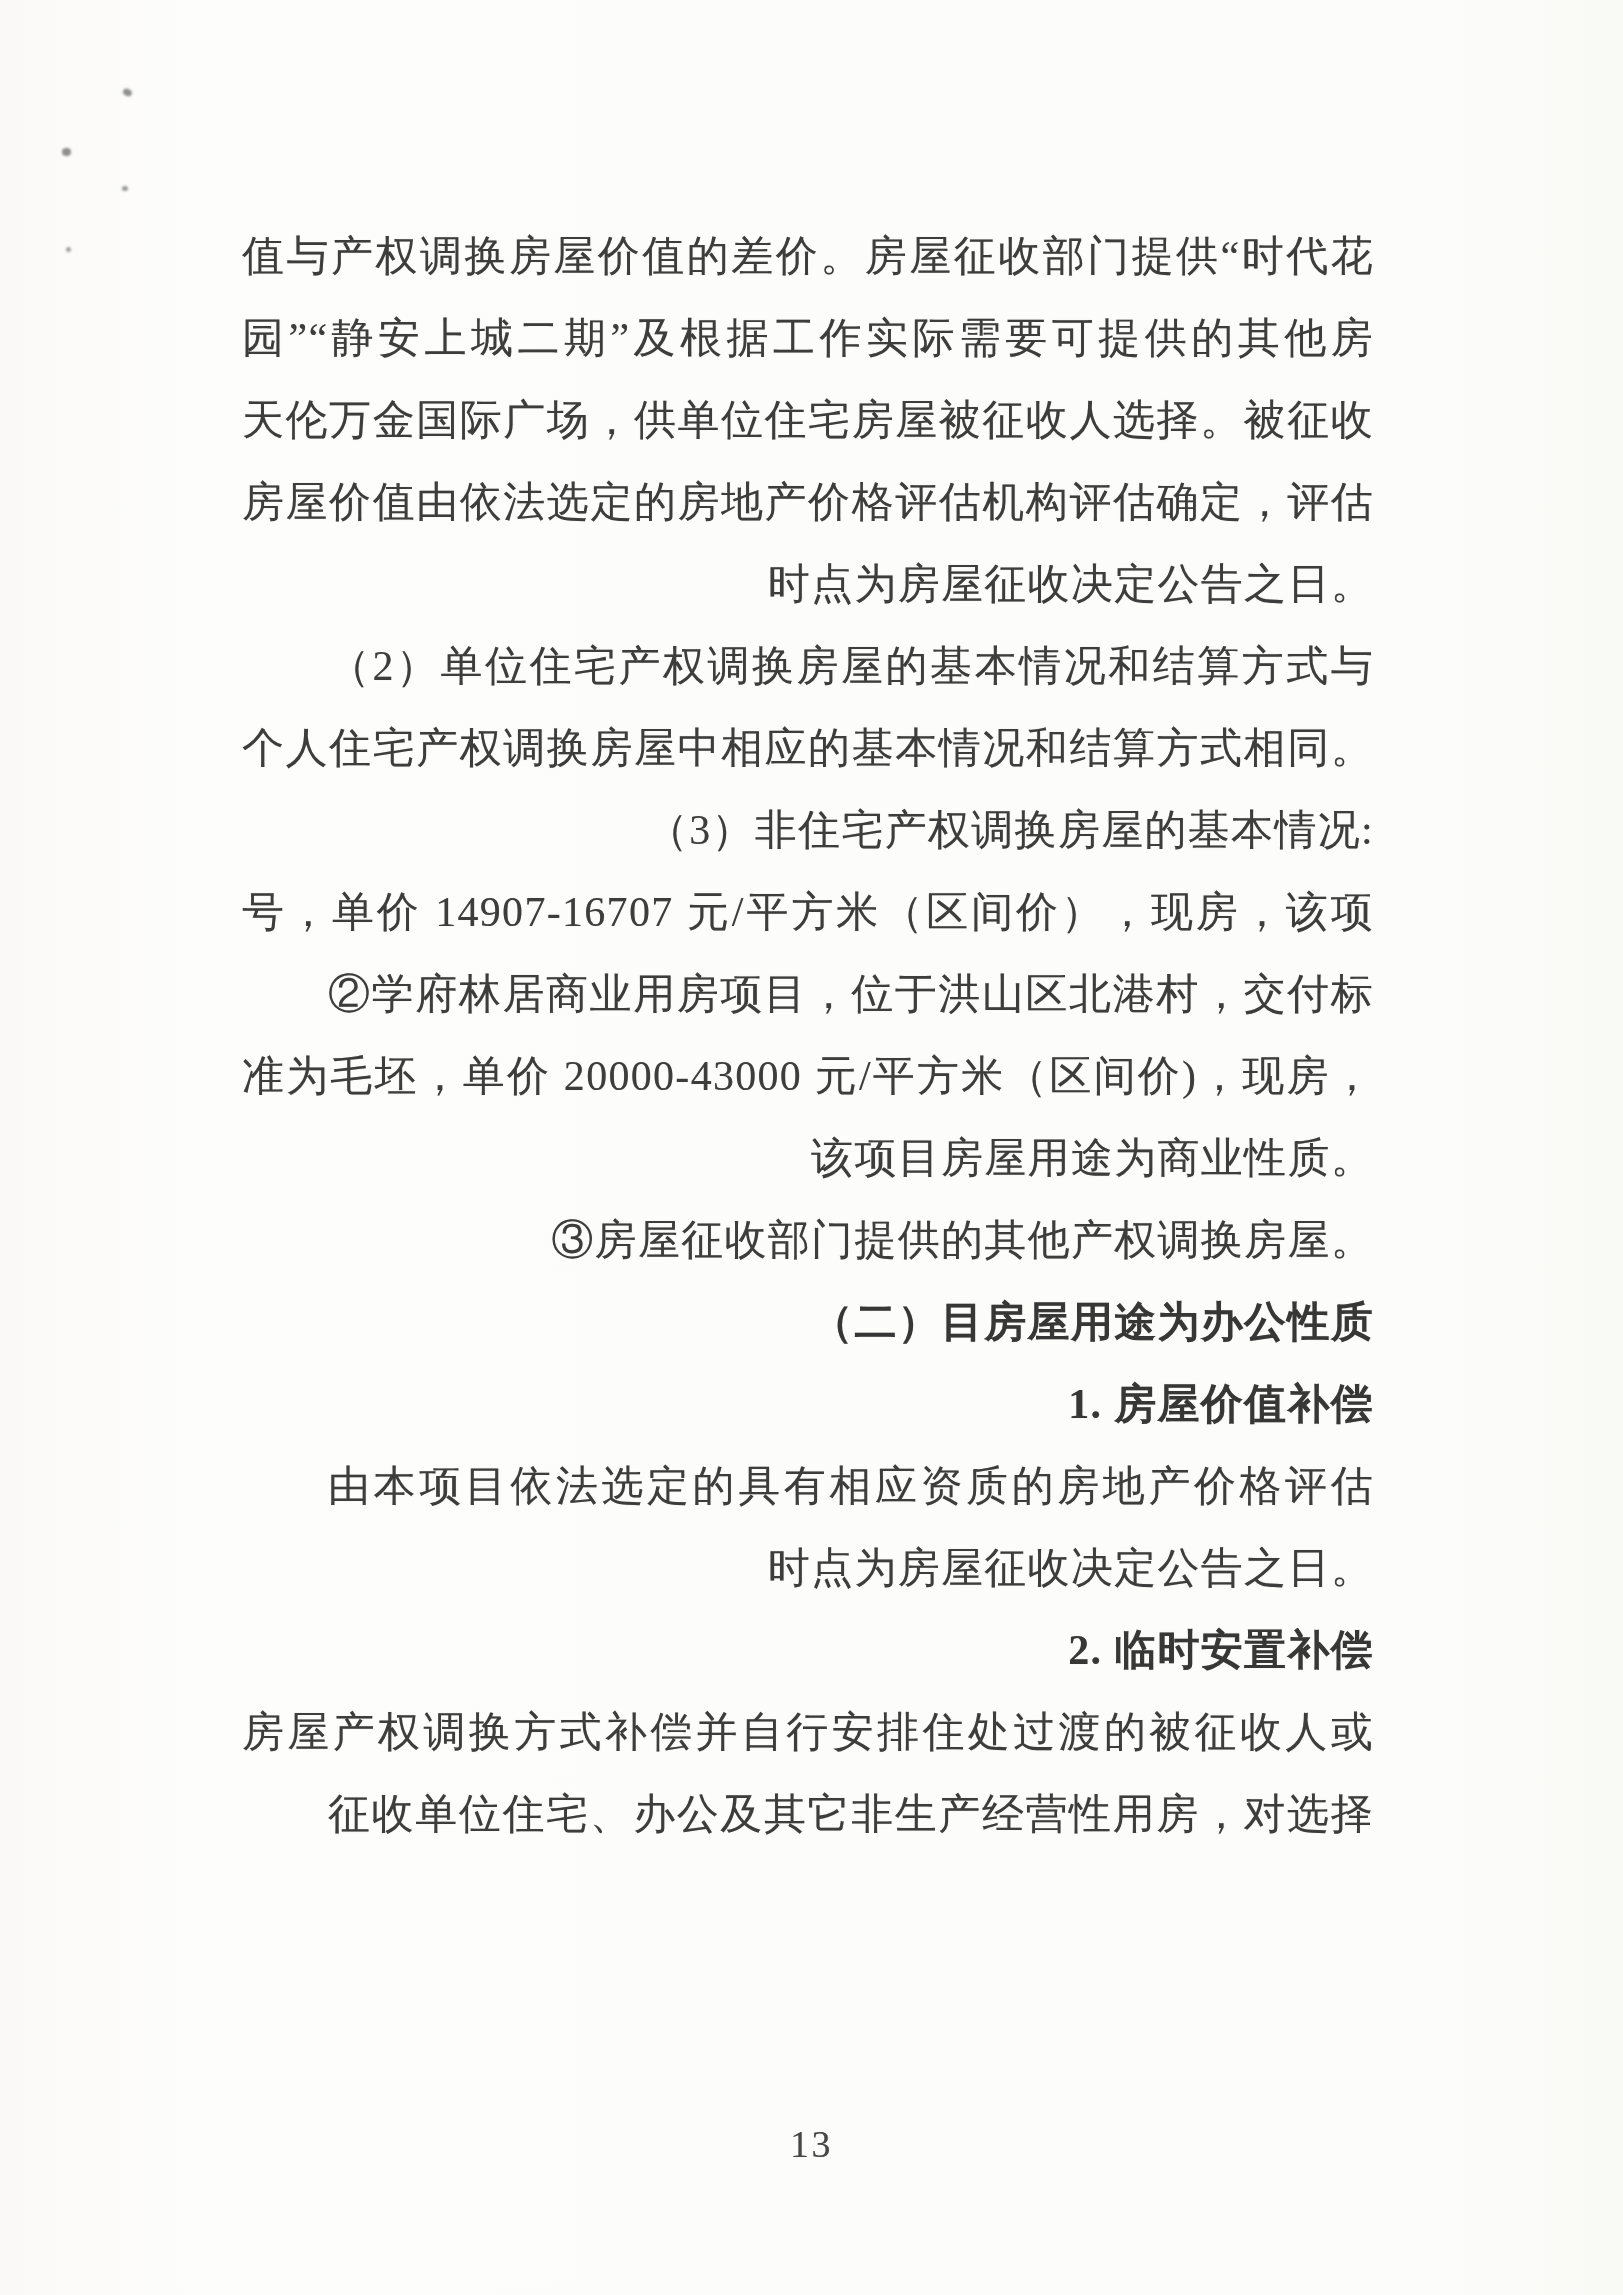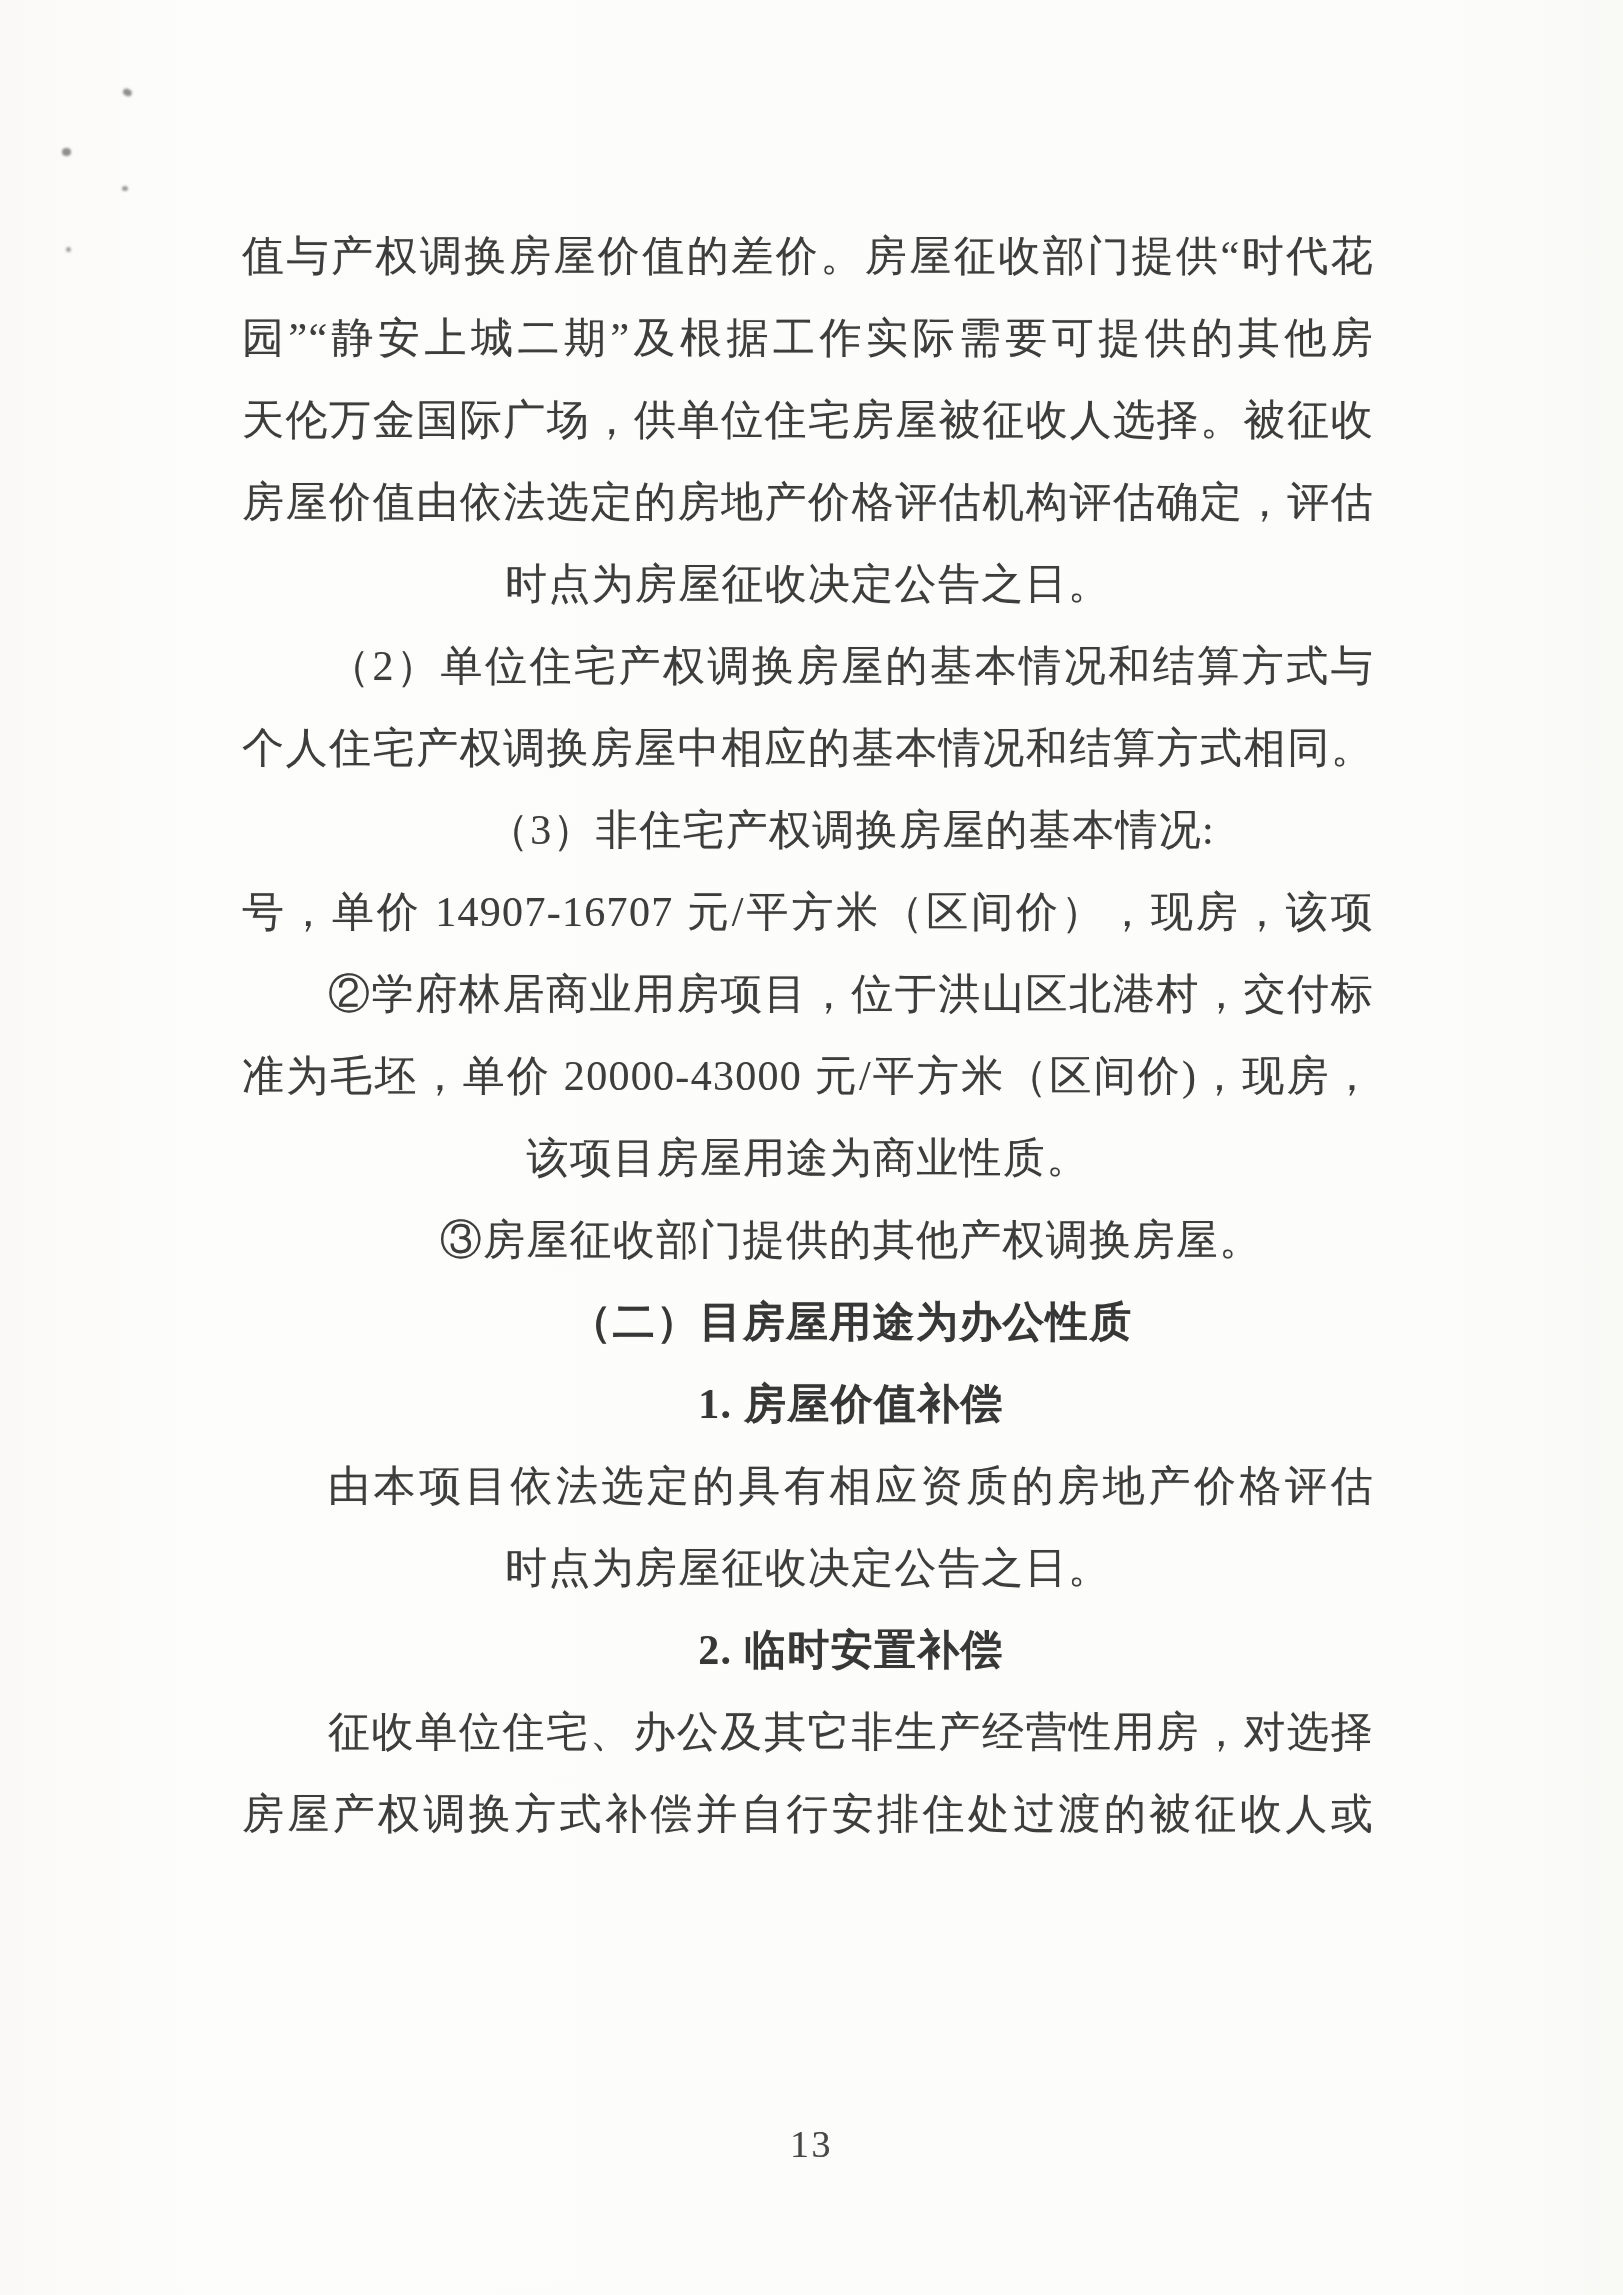--- a/index.html
+++ b/index.html
@@ -26,21 +26,21 @@
     left: 242px;
     top: 215px;
     width: 1132px;
     color: #3d3d3d;
     font-size: 42px;
     letter-spacing: 1.3px;
   }
   .line {
     height: 82px;
     line-height: 82px;
-    text-align: center;
+    text-align: right;
     text-shadow: 0 0 0.7px rgba(61, 61, 61, 0.35);
   }
   .line.indent {
     text-indent: 86px;
   }
   .line.bold {
     font-weight: bold;
     color: #373737;
   }
   .line.justify {
@@ -92,21 +92,21 @@
       <div class="line justify">号，单价 14907-16707 元/平方米（区间价），现房，该项</div>
       <div class="line indent justify">②学府林居商业用房项目，位于洪山区北港村，交付标</div>
       <div class="line justify">准为毛坯，单价 20000-43000 元/平方米（区间价)，现房，</div>
       <div class="line">该项目房屋用途为商业性质。</div>
       <div class="line indent">③房屋征收部门提供的其他产权调换房屋。</div>
       <div class="line indent bold">（二）目房屋用途为办公性质</div>
       <div class="line indent bold">1. 房屋价值补偿</div>
       <div class="line indent justify">由本项目依法选定的具有相应资质的房地产价格评估</div>
       <div class="line">时点为房屋征收决定公告之日。</div>
       <div class="line indent bold">2. 临时安置补偿</div>
+      <div class="line justify">房屋产权调换方式补偿并自行安排住处过渡的被征收人或</div>
       <div class="line indent justify">征收单位住宅、办公及其它非生产经营性用房，对选择</div>
-      <div class="line justify">房屋产权调换方式补偿并自行安排住处过渡的被征收人或</div>
     </div>
 
   <div class="page-number">
     <span>13</span>
   </div>
 </div>
 
 
 </body></html>

